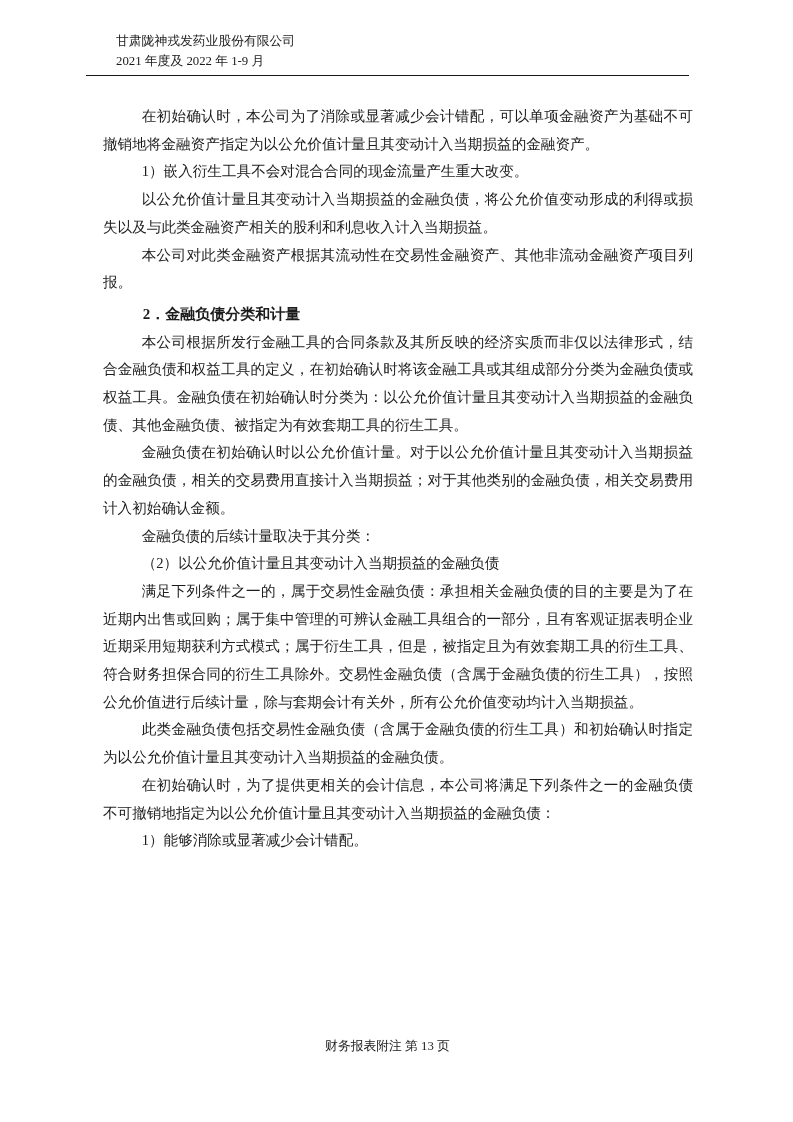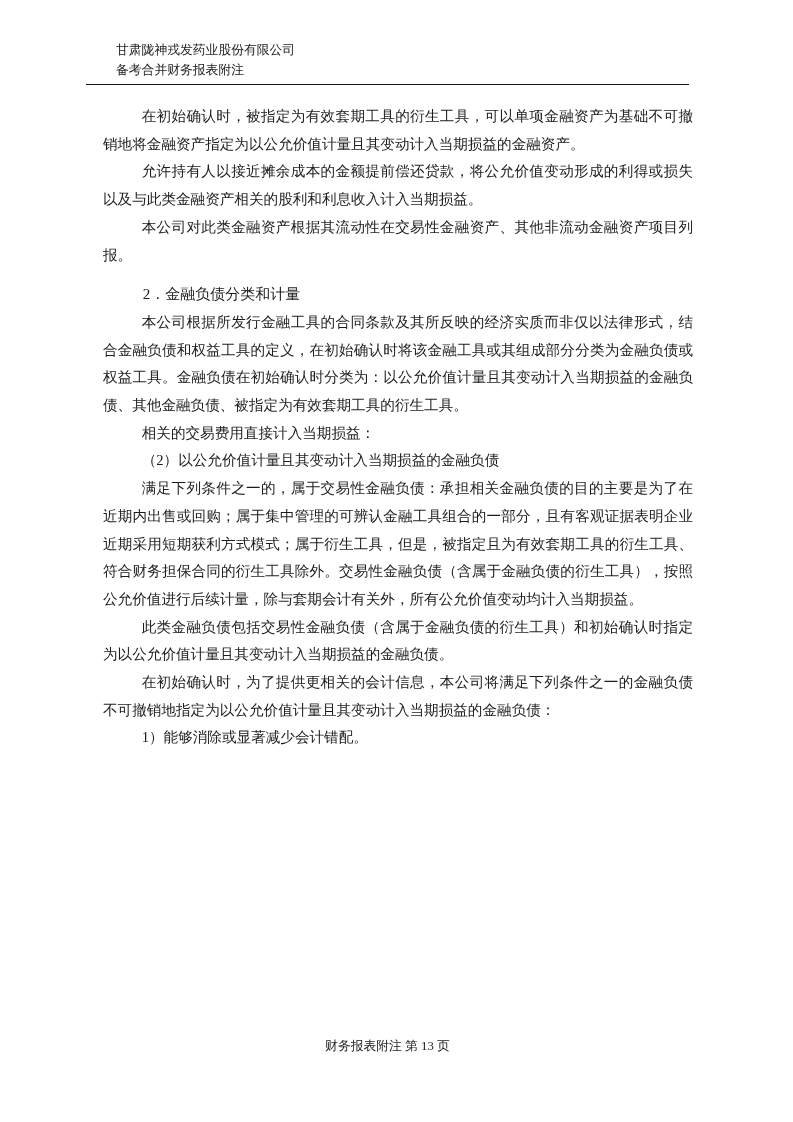--- a/index.html
+++ b/index.html
@@ -11,21 +11,21 @@
     position: relative;
     width: 793px;
     height: 1122px;
     background: #ffffff;
     overflow: hidden;
     font-family: "Liberation Serif", "DejaVu Serif", serif;
     color: #1c1c1c;
   }
   .header-wrap {
     position: absolute;
-    top: 41px;
+    top: 32px;
     left: 86px;
     width: 603px;
     border-bottom: 1.6px solid #161616;
     padding-bottom: 4px;
   }
   .header-text {
     margin-left: 30px;
     font-size: 12.8px;
     line-height: 19.5px;
   }
@@ -41,53 +41,55 @@
     line-height: 27.7px;
     text-align: justify;
     text-justify: inter-character;
   }
   .content p {
     margin: 0;
     padding: 0;
     text-indent: 2.65em;
   }
   .content p.heading {
-    font-weight: normal;
-    margin-top: 12px;
+    font-weight: bold;
+    margin-top: 4px;
     font-size: 15px;
   }
   .footer {
     position: absolute;
     top: 1038px;
     left: 0;
     width: 775px;
     text-align: center;
     font-size: 12.8px;
     color: #1c1c1c;
   }
 </style>
 </head>
 <body>
 
 <div class="page">
 
   <div class="header-wrap">
     <div class="header-text">
       <div>甘肃陇神戎发药业股份有限公司</div>
-      <div>备考合并财务报表附注</div>
+      <div>2021 年度及 2022 年 1-9 月</div>
     </div>
   </div>
 
   <div class="content">
-    <p>在初始确认时，被指定为有效套期工具的衍生工具，可以单项金融资产为基础不可撤销地将金融资产指定为以公允价值计量且其变动计入当期损益的金融资产。</p>
-    <p>允许持有人以接近摊余成本的金额提前偿还贷款，将公允价值变动形成的利得或损失以及与此类金融资产相关的股利和利息收入计入当期损益。</p>
+    <p>在初始确认时，本公司为了消除或显著减少会计错配，可以单项金融资产为基础不可撤销地将金融资产指定为以公允价值计量且其变动计入当期损益的金融资产。</p>
+    <p>1）嵌入衍生工具不会对混合合同的现金流量产生重大改变。</p>
+    <p>以公允价值计量且其变动计入当期损益的金融负债，将公允价值变动形成的利得或损失以及与此类金融资产相关的股利和利息收入计入当期损益。</p>
     <p>本公司对此类金融资产根据其流动性在交易性金融资产、其他非流动金融资产项目列报。</p>
     <p class="heading">2．金融负债分类和计量</p>
     <p>本公司根据所发行金融工具的合同条款及其所反映的经济实质而非仅以法律形式，结合金融负债和权益工具的定义，在初始确认时将该金融工具或其组成部分分类为金融负债或权益工具。金融负债在初始确认时分类为：以公允价值计量且其变动计入当期损益的金融负债、其他金融负债、被指定为有效套期工具的衍生工具。</p>
-    <p>相关的交易费用直接计入当期损益：</p>
+    <p>金融负债在初始确认时以公允价值计量。对于以公允价值计量且其变动计入当期损益的金融负债，相关的交易费用直接计入当期损益；对于其他类别的金融负债，相关交易费用计入初始确认金额。</p>
+    <p>金融负债的后续计量取决于其分类：</p>
     <p>（2）以公允价值计量且其变动计入当期损益的金融负债</p>
     <p>满足下列条件之一的，属于交易性金融负债：承担相关金融负债的目的主要是为了在近期内出售或回购；属于集中管理的可辨认金融工具组合的一部分，且有客观证据表明企业近期采用短期获利方式模式；属于衍生工具，但是，被指定且为有效套期工具的衍生工具、符合财务担保合同的衍生工具除外。交易性金融负债（含属于金融负债的衍生工具），按照公允价值进行后续计量，除与套期会计有关外，所有公允价值变动均计入当期损益。</p>
     <p>此类金融负债包括交易性金融负债（含属于金融负债的衍生工具）和初始确认时指定为以公允价值计量且其变动计入当期损益的金融负债。</p>
     <p>在初始确认时，为了提供更相关的会计信息，本公司将满足下列条件之一的金融负债不可撤销地指定为以公允价值计量且其变动计入当期损益的金融负债：</p>
     <p>1）能够消除或显著减少会计错配。</p>
   </div>
 
   <div class="footer">
     <span>财务报表附注 第 13 页</span>
   </div>

